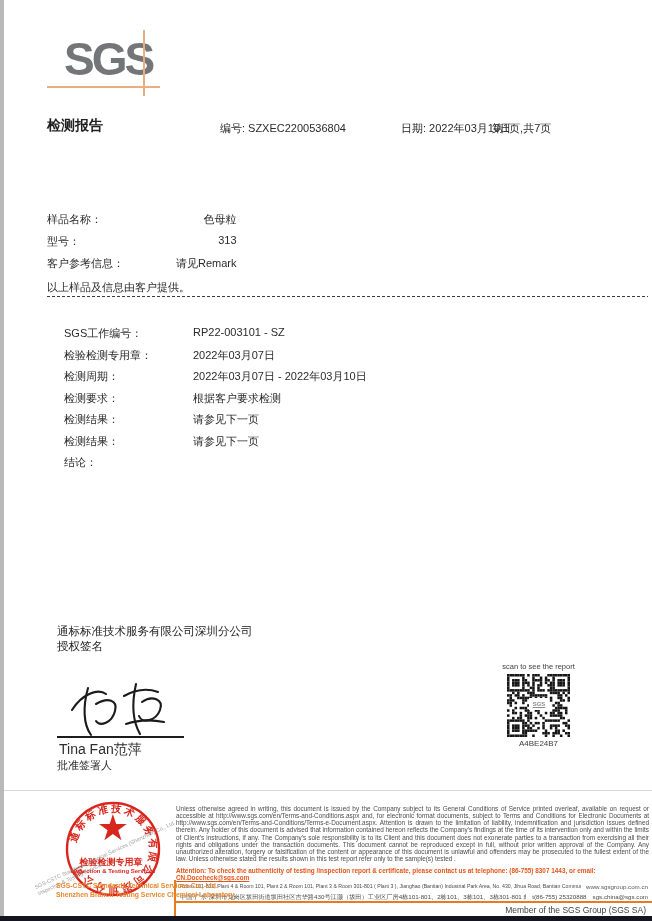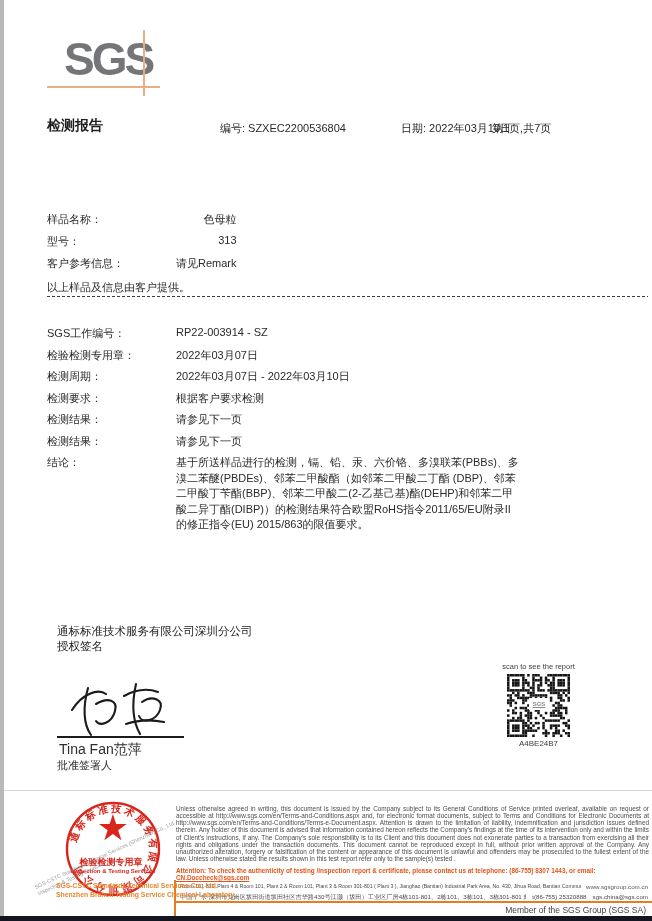--- a/index.html
+++ b/index.html
@@ -20,21 +20,21 @@
   
   .blk{position:absolute;left:47px;font-size:11px;color:#2a2a2a;}
   .row{display:flex;align-items:flex-start;}
   .client .row{height:23px;}
   .client .lbl{width:63px;flex:none;}
   .sample .row{height:22px;justify-content:space-between;}
   .sample .lbl{width:129px;flex:none;}
   .note{margin-top:2px;}
   .dash{position:absolute;left:47px;top:296px;width:601px;height:1px;
         background:repeating-linear-gradient(90deg,#3c3c3c 0 3px,transparent 3px 5px);}
-  .job .row{min-height:21.5px;}
+  .job .row{min-height:21.5px;margin-left:17px;}
   .job .lbl{width:129px;flex:none;}
   .conc{width:345px;line-height:15.6px;}
 
   
   .sig-company{position:absolute;left:57px;top:624px;font-size:11.5px;line-height:15px;color:#242424;}
   .sig-svg{position:absolute;left:68px;top:680px;}
   .sig-line{position:absolute;left:57px;top:736px;width:127px;height:2px;background:#1c1c1c;}
   .sig-name{position:absolute;left:59px;top:741px;font-size:14px;}
   .sig-role{position:absolute;left:57px;top:758px;font-size:11px;}
 
@@ -106,21 +106,21 @@
       <span>请见Remark</span>
     </div>
     <div class="note">以上样品及信息由客户提供。</div>
   </div>
 
   <div class="dash"></div>
 
   <div class="blk job" style="top:326px">
     <div class="row">
       <span class="lbl">SGS工作编号：</span>
-      <span>RP22-003914 - SZ</span>
+      <span>RP22-003101 - SZ</span>
     </div>
     <div class="row">
       <span class="lbl">检验检测专用章：</span>
       <span>2022年03月07日</span>
     </div>
     <div class="row">
       <span class="lbl">检测周期：</span>
       <span>2022年03月07日 - 2022年03月10日</span>
     </div>
     <div class="row">
@@ -130,21 +130,20 @@
     <div class="row">
       <span class="lbl">检测结果：</span>
       <span>请参见下一页</span>
     </div>
     <div class="row">
       <span class="lbl">检测结果：</span>
       <span>请参见下一页</span>
     </div>
     <div class="row">
       <span class="lbl">结论：</span>
-      <span class="conc">基于所送样品进行的检测，镉、铅、汞、六价铬、多溴联苯(PBBs)、多溴二苯醚(PBDEs)、邻苯二甲酸酯（如邻苯二甲酸二丁酯 (DBP)、邻苯二甲酸丁苄酯(BBP)、邻苯二甲酸二(2-乙基己基)酯(DEHP)和邻苯二甲酸二异丁酯(DIBP)）的检测结果符合欧盟RoHS指令2011/65/EU附录II的修正指令(EU) 2015/863的限值要求。</span>
     </div>
   </div>
 
   <div class="sig-company">
     <div>通标标准技术服务有限公司深圳分公司</div>
     <div>授权签名</div>
   </div>
   <svg class="sig-svg" width="110" height="58" viewBox="0 0 110 58" fill="none" stroke="#1b1b1b" stroke-width="2.1" stroke-linecap="round">
     <path d="M4 30 C14 14 30 8 38 14"></path>
     <path d="M20 8 C15 26 15 44 23 55"></path>

